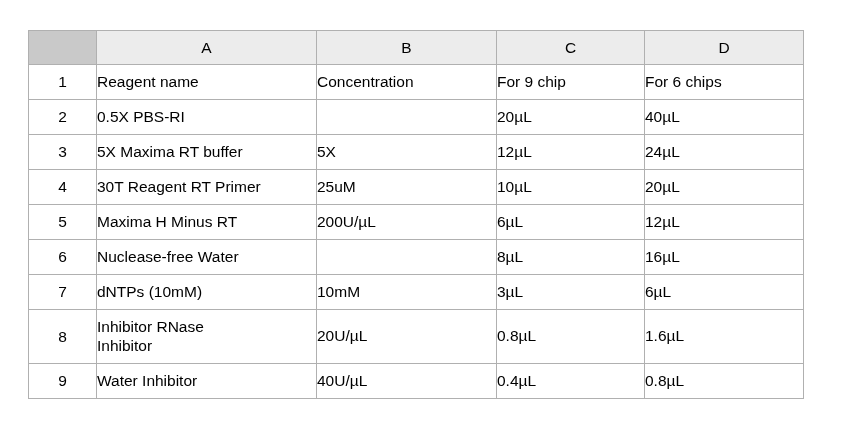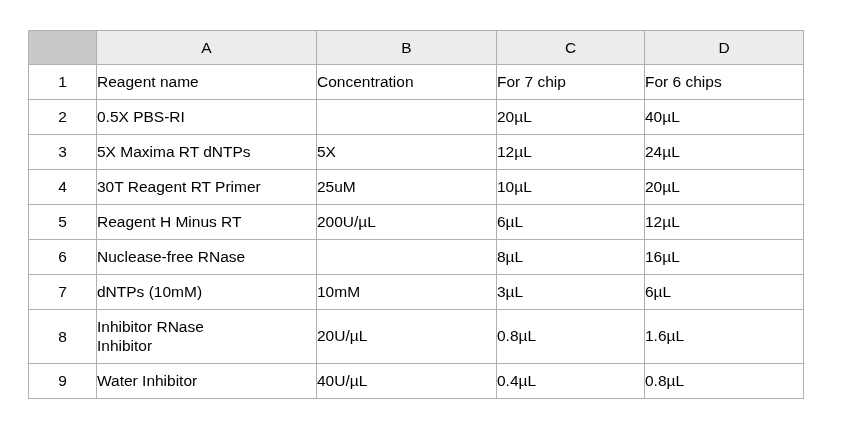--- a/index.html
+++ b/index.html
@@ -98,21 +98,21 @@
 
       <tr class="data-row">
         <td class="rownum">1</td>
         <td class="cell">
             <span class="cell-text">Reagent name</span>
           </td>
         <td class="cell">
             <span class="cell-text">Concentration</span>
           </td>
         <td class="cell">
-            <span class="cell-text">For 7 chip</span>
+            <span class="cell-text">For 9 chip</span>
           </td>
         <td class="cell">
             <span class="cell-text">For 6 chips</span>
           </td>
       </tr>
 
       <tr class="data-row">
         <td class="rownum">2</td>
         <td class="cell">
             <span class="cell-text">0.5X PBS-RI</span>
@@ -124,21 +124,21 @@
             <span class="cell-text">20µL</span>
           </td>
         <td class="cell">
             <span class="cell-text">40µL</span>
           </td>
       </tr>
 
       <tr class="data-row">
         <td class="rownum">3</td>
         <td class="cell">
-            <span class="cell-text">5X Maxima RT dNTPs</span>
+            <span class="cell-text">5X Maxima RT buffer</span>
           </td>
         <td class="cell">
             <span class="cell-text">5X</span>
           </td>
         <td class="cell">
             <span class="cell-text">12µL</span>
           </td>
         <td class="cell">
             <span class="cell-text">24µL</span>
           </td>
@@ -156,37 +156,37 @@
             <span class="cell-text">10µL</span>
           </td>
         <td class="cell">
             <span class="cell-text">20µL</span>
           </td>
       </tr>
 
       <tr class="data-row">
         <td class="rownum">5</td>
         <td class="cell">
-            <span class="cell-text">Reagent H Minus RT</span>
+            <span class="cell-text">Maxima H Minus RT</span>
           </td>
         <td class="cell">
             <span class="cell-text">200U/µL</span>
           </td>
         <td class="cell">
             <span class="cell-text">6µL</span>
           </td>
         <td class="cell">
             <span class="cell-text">12µL</span>
           </td>
       </tr>
 
       <tr class="data-row">
         <td class="rownum">6</td>
         <td class="cell">
-            <span class="cell-text">Nuclease-free RNase</span>
+            <span class="cell-text">Nuclease-free Water</span>
           </td>
         <td class="cell">
             <span class="cell-text"></span>
           </td>
         <td class="cell">
             <span class="cell-text">8µL</span>
           </td>
         <td class="cell">
             <span class="cell-text">16µL</span>
           </td>

